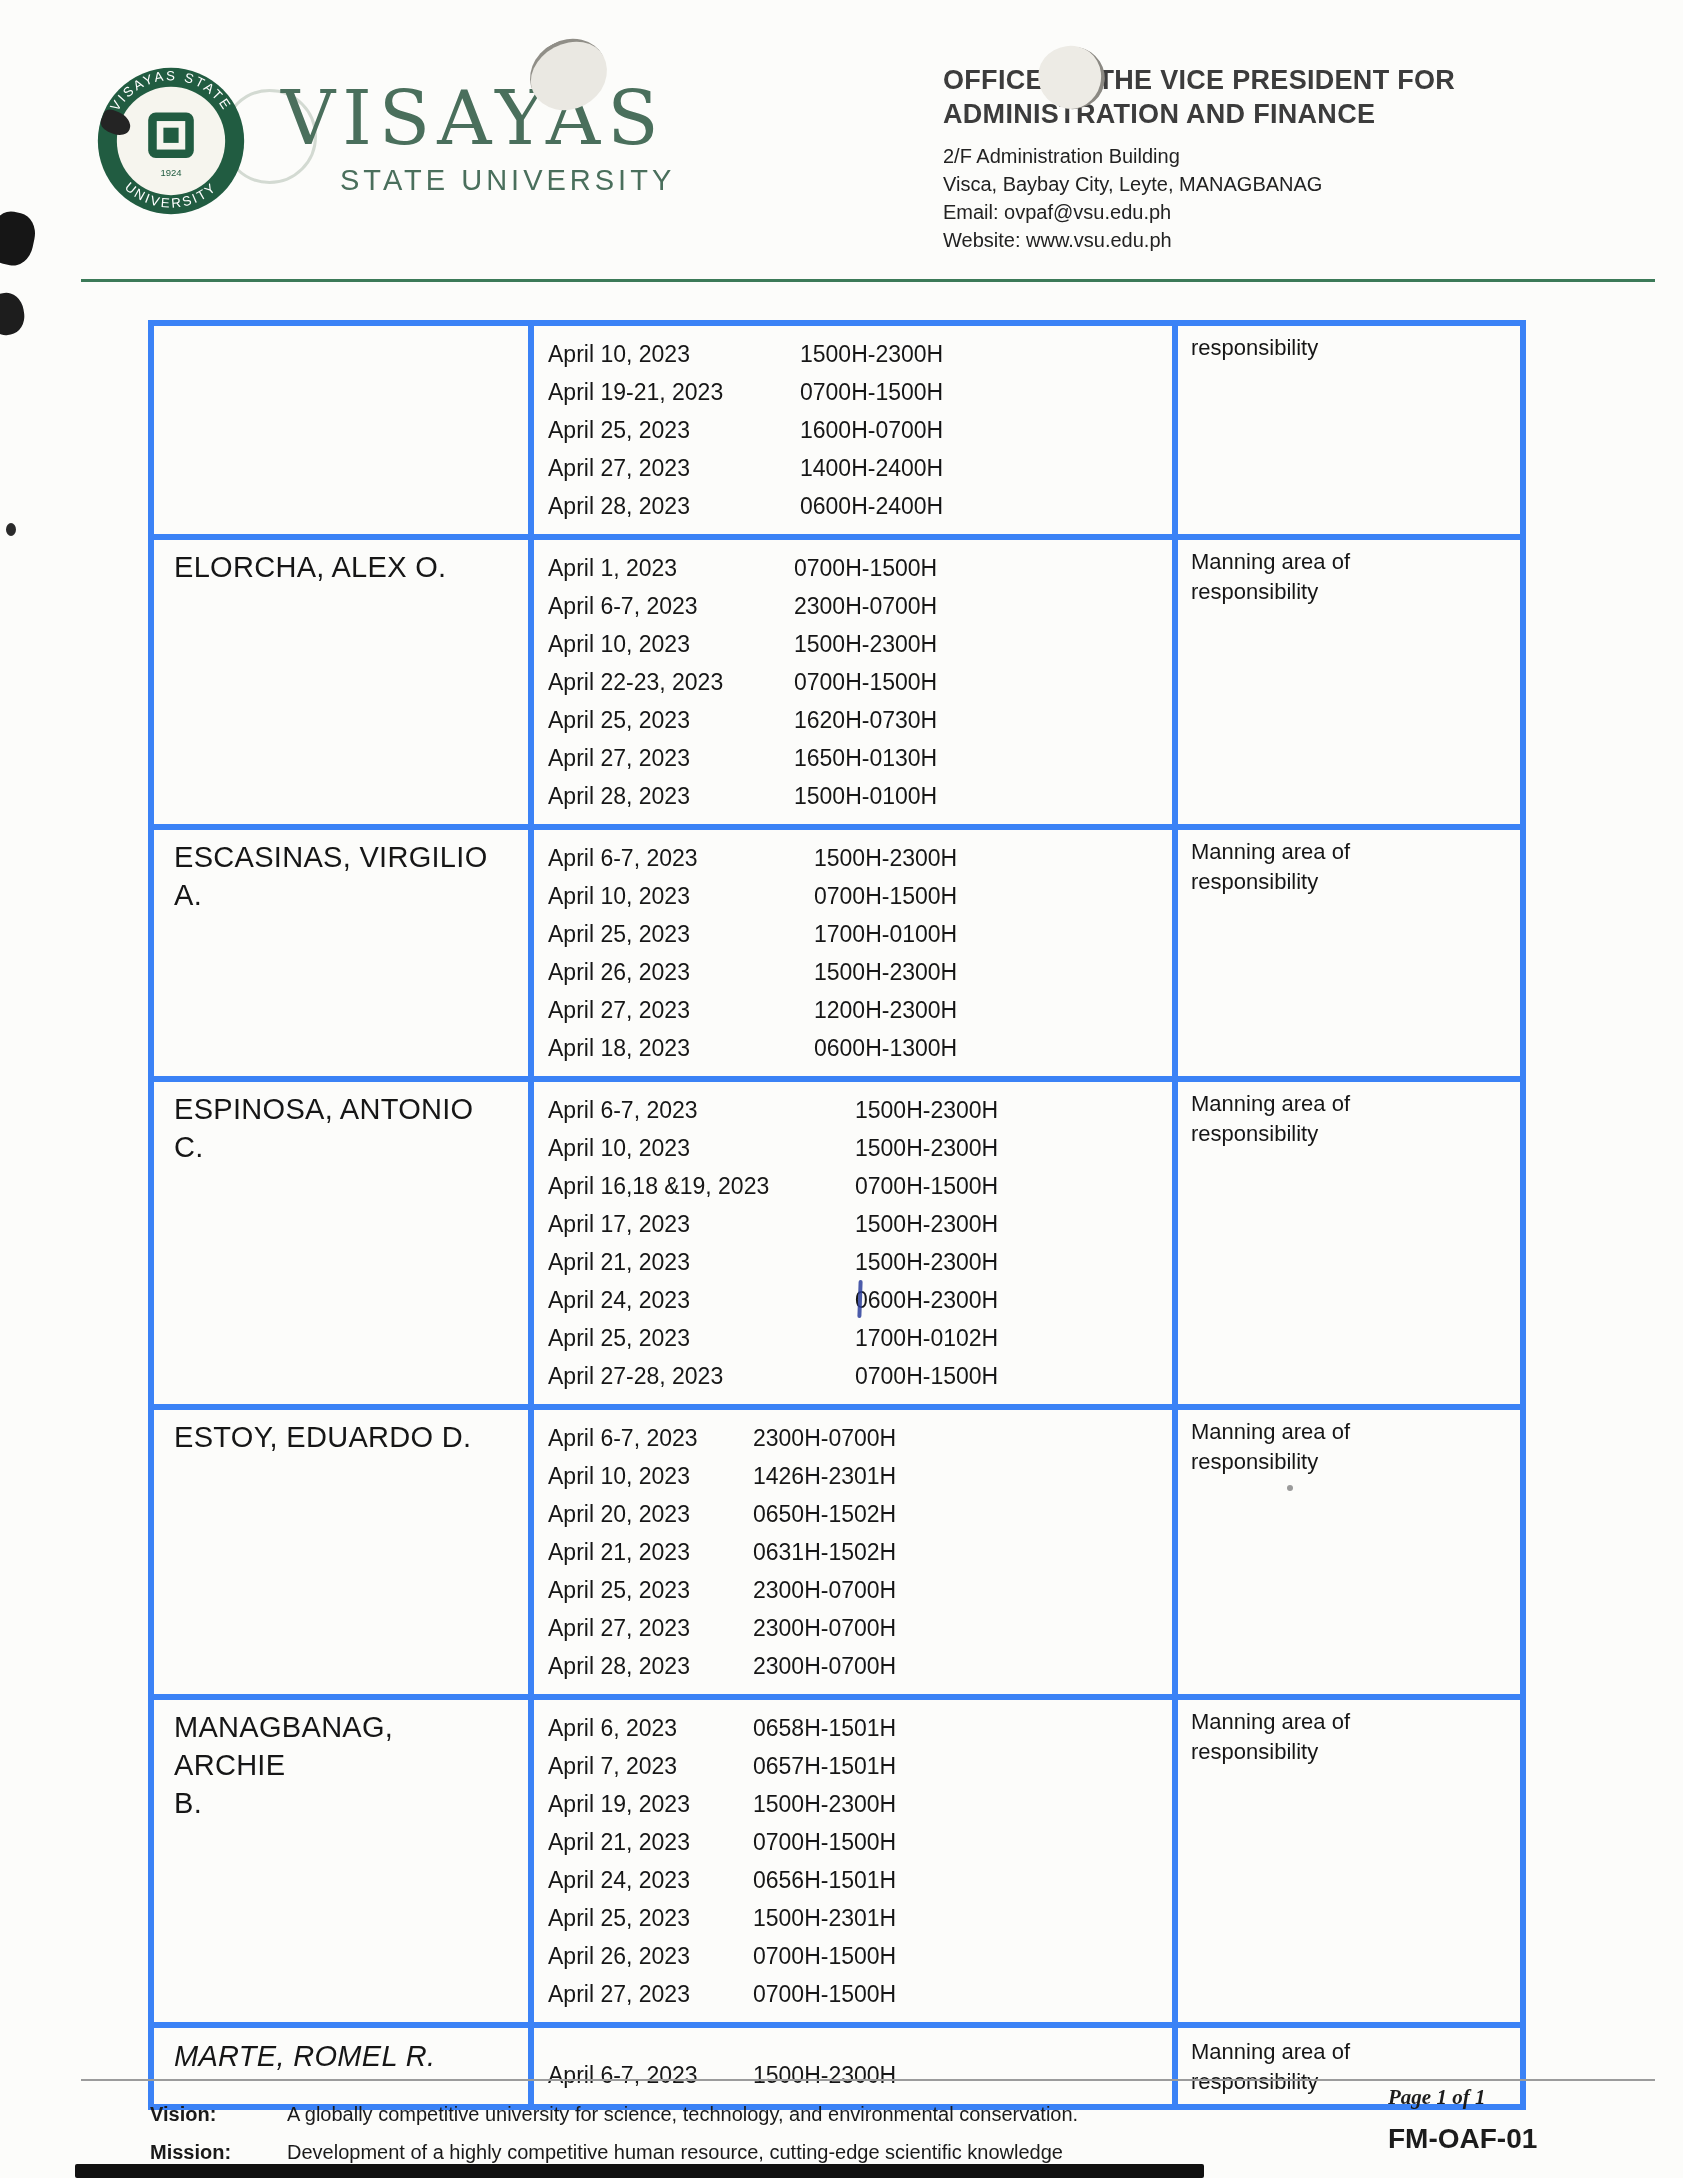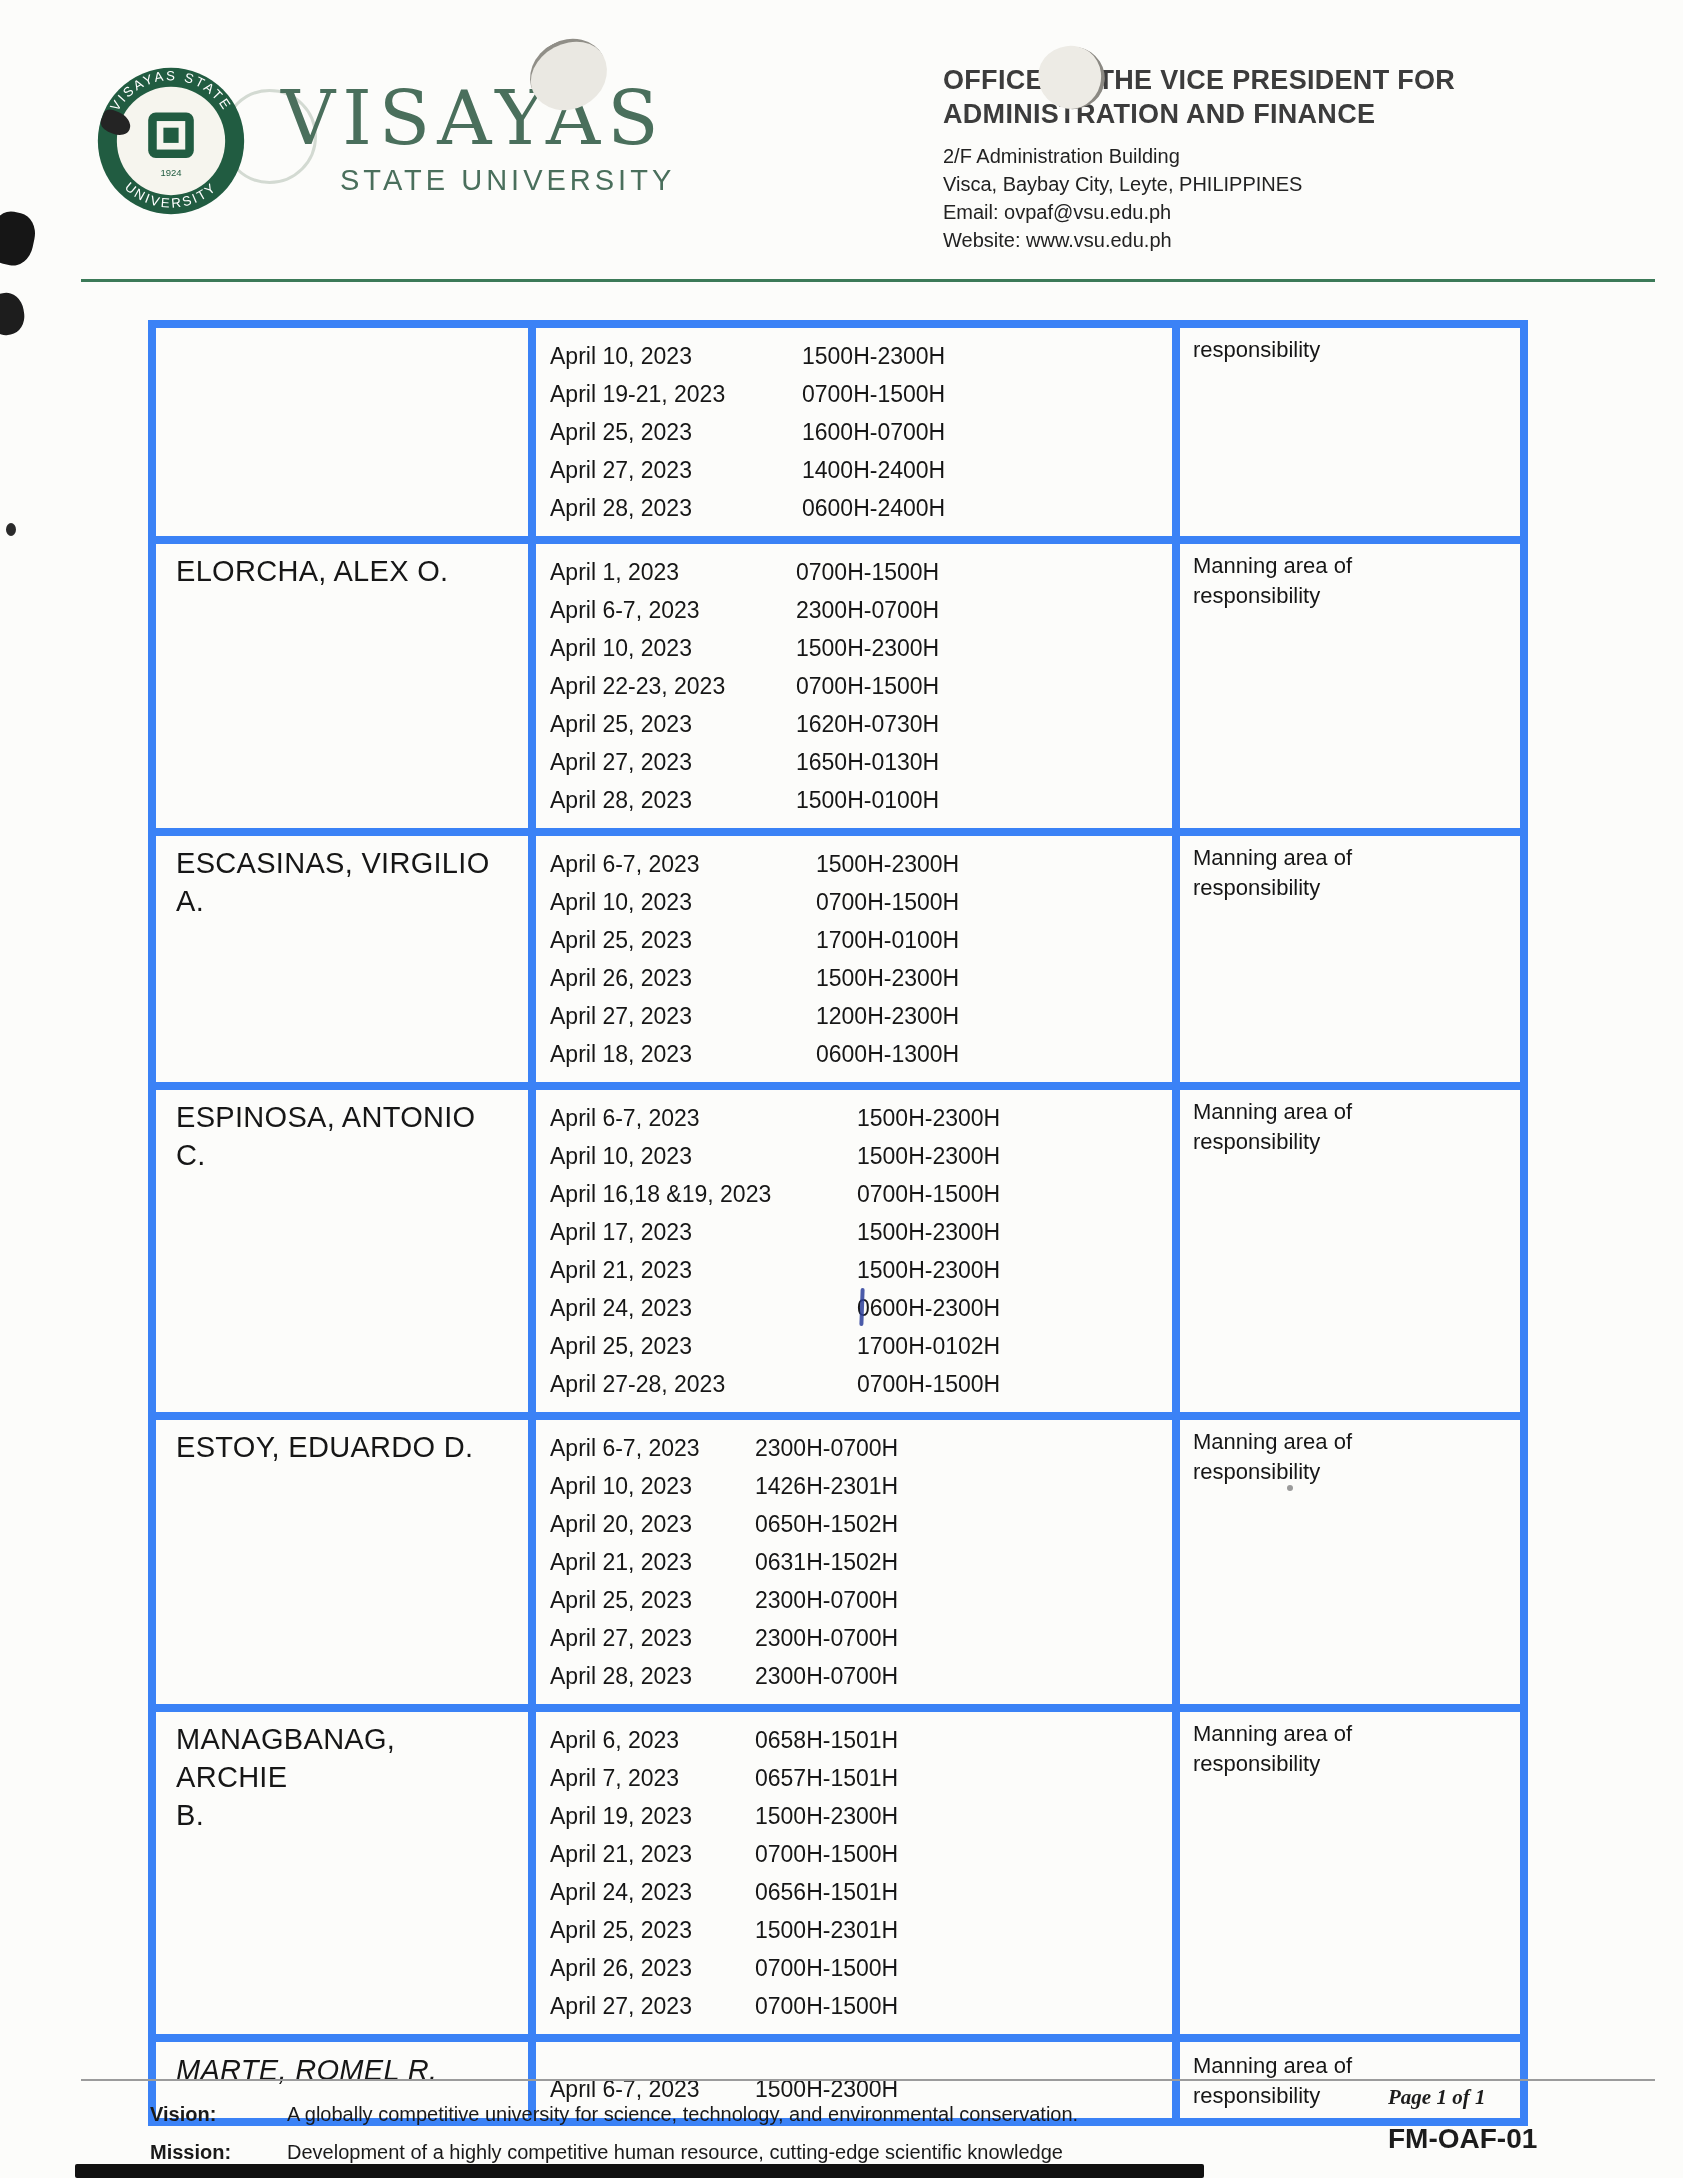--- a/index.html
+++ b/index.html
@@ -35,21 +35,21 @@
   .green-rule {
     position:absolute; left:81px; top:279px; width:1574px; height:3px;
     background:var(--rule-green, #3c7a58);
   }
 
   
   .doc-table {
     position:absolute; left:148px; top:320px;
     border-collapse:collapse; table-layout:fixed; width:1372px;
   }
-  .doc-table td { border:8px solid #3b82f6; vertical-align:top; background:transparent; }
+  .doc-table td { border:6px solid #3b82f6; vertical-align:top; background:transparent; }
   .name-cell { padding:8px 20px; font-size:29px; line-height:38px; letter-spacing:0.3px; }
   .sched-cell { padding:9px 0 9px 14px; }
   .note-cell  { padding:7px 13px; font-size:22px; }
   .v-middle { vertical-align:middle; }
   .v-top { vertical-align:top; }
   .note-text { width:210px; line-height:30px; }
   .sched-line { display:flex; height:38px; align-items:center; font-size:23px; }
   .sched-date { flex:0 0 var(--dw, 252px); }
   .sched-time { flex:0 0 auto; position:relative; }
   .sched-time.ink::after {
@@ -121,21 +121,21 @@
   <div class="wordmark">
     <div class="wordmark-main">VISAYAS</div>
     <div class="wordmark-sub">STATE UNIVERSITY</div>
   </div>
 
   <div class="office">
     <div class="office-title">OFFICE OF THE VICE PRESIDENT FOR</div>
     <div class="office-title">ADMINISTRATION AND FINANCE</div>
     <div class="office-lines">
       <div class="office-line">2/F Administration Building</div>
-      <div class="office-line">Visca, Baybay City, Leyte, PHILIPPINES</div>
+      <div class="office-line">Visca, Baybay City, Leyte, MANAGBANAG</div>
       <div class="office-line">Email: ovpaf@vsu.edu.ph</div>
       <div class="office-line">Website: www.vsu.edu.ph</div>
     </div>
   </div>
 
   <div class="green-rule"></div>
 
   <table class="doc-table">
     <colgroup>
       <col style="width:380px">

